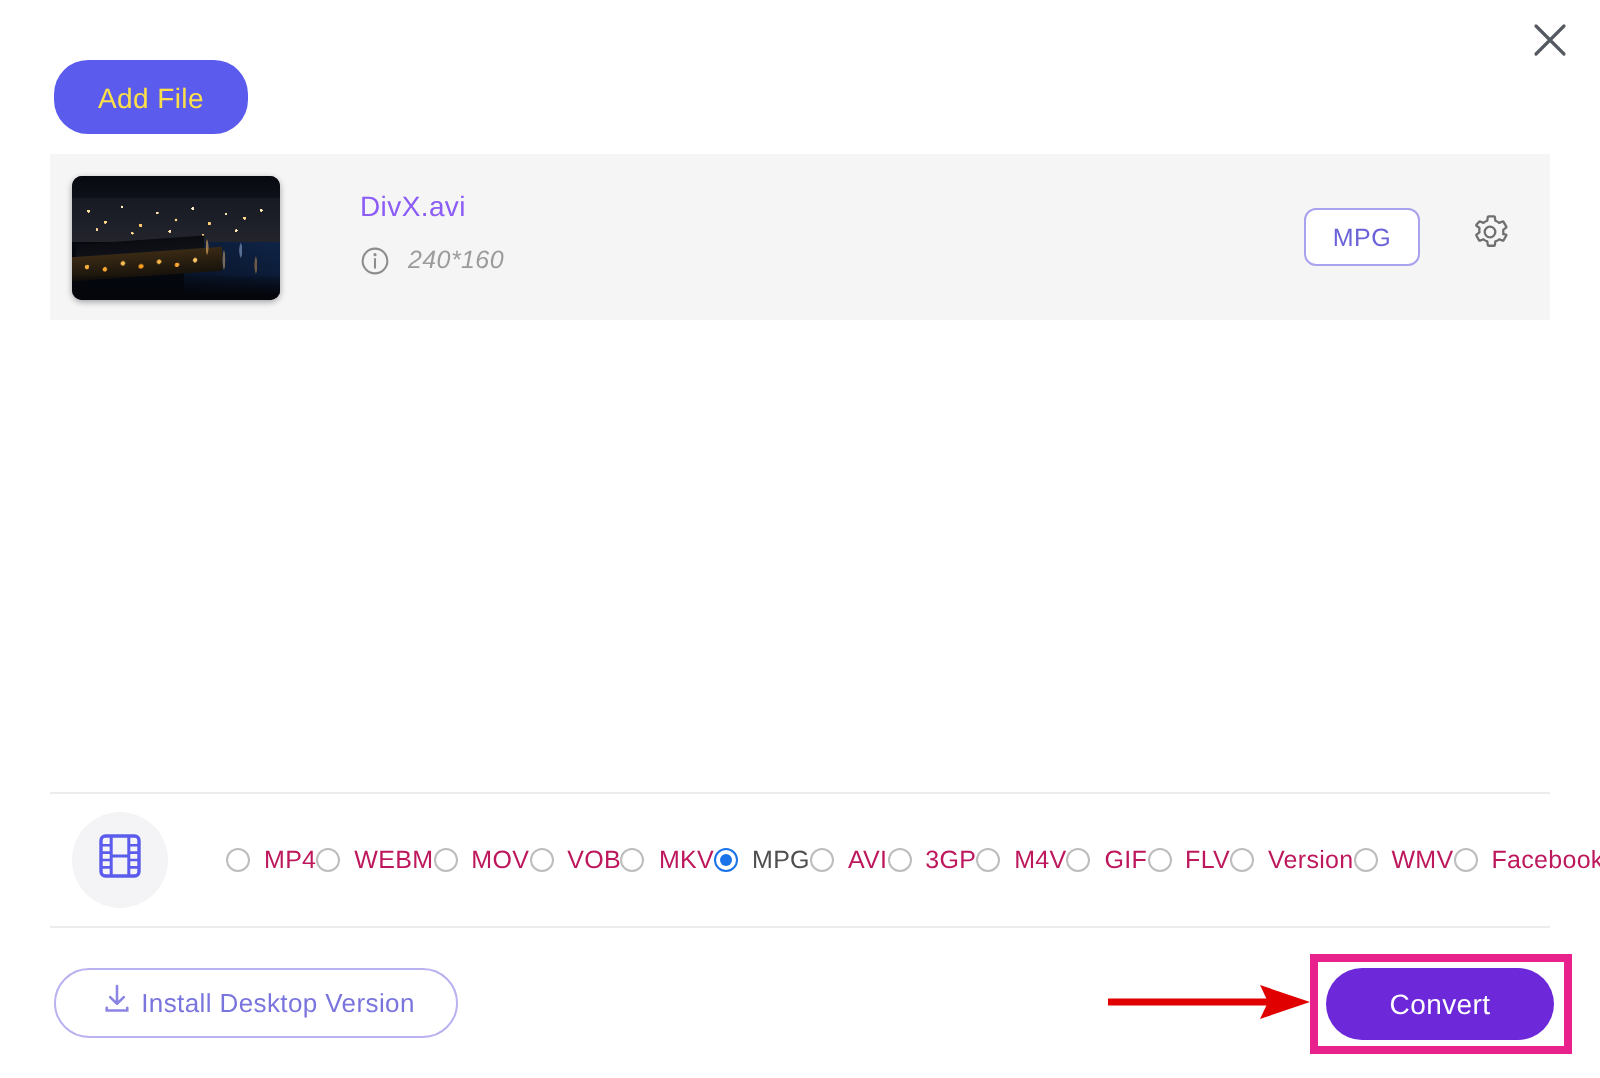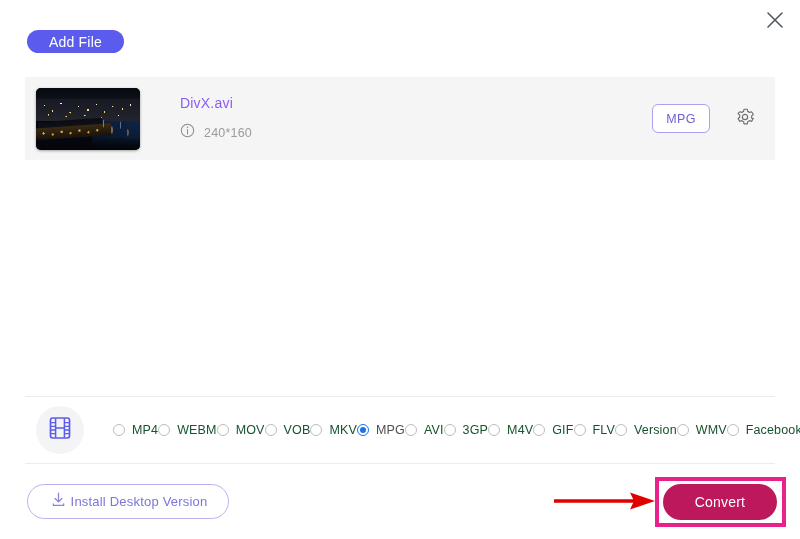--- a/index.html
+++ b/index.html
@@ -43,26 +43,26 @@
   .addfile-wrap {
     position: absolute;
     left: 27px;
     top: 30px;
   }
   .add-file-btn {
     display: inline-flex;
     align-items: center;
     justify-content: center;
     min-width: 97px;
-    height: 23px;
+    height: 37px;
     padding: 0 18px;
     border: none;
     border-radius: 17px;
     background: #5b5bee;
-    color: #ffffff;
+    color: #fde047;
     font-size: 14px;
     font-family: "Liberation Sans", sans-serif;
     letter-spacing: .2px;
     cursor: pointer;
   }
 
   
   .file-list {
     position: absolute;
     left: 25px;
@@ -152,22 +152,22 @@
     min-width: 0;
   }
   .file-name {
     font-size: 14px;
     color: #8b5cf6;
     letter-spacing: .2px;
     margin-bottom: 12px;
   }
   .file-sub {
     display: flex;
-    align-items: center;
     gap: 9px;
+    font-style: italic;
   }
   .file-res {
     font-size: 12.5px;
     color: #9b9b9b;
     letter-spacing: .2px;
   }
   .fmt-badge {
     flex: 0 0 auto;
     width: 58px;
     height: 29px;
@@ -226,21 +226,21 @@
     align-content: center;
     margin-left: 29px;
     margin-right: 8px;
   }
   .fmt-opt {
     display: flex;
     align-items: center;
     gap: 7px;
     cursor: pointer;
     font-size: 12.5px;
-    color: #14532d;
+    color: #be185d;
     letter-spacing: .15px;
   }
   .radio {
     width: 12px;
     height: 12px;
     border-radius: 50%;
     border: 1px solid #bdbdbd;
     background: #fff;
     flex: 0 0 auto;
     position: relative;
@@ -293,21 +293,21 @@
     pointer-events: none;
   }
   .convert-btn {
     position: absolute;
     left: 663px;
     top: 484px;
     width: 114px;
     height: 36px;
     border: none;
     border-radius: 18px;
-    background: #be185d;
+    background: #6d28d9;
     color: #ffffff;
     font-size: 14px;
     font-family: "Liberation Sans", sans-serif;
     letter-spacing: .2px;
     cursor: pointer;
   }
 
   .arrow-annot {
     position: absolute;
     left: 552px;

